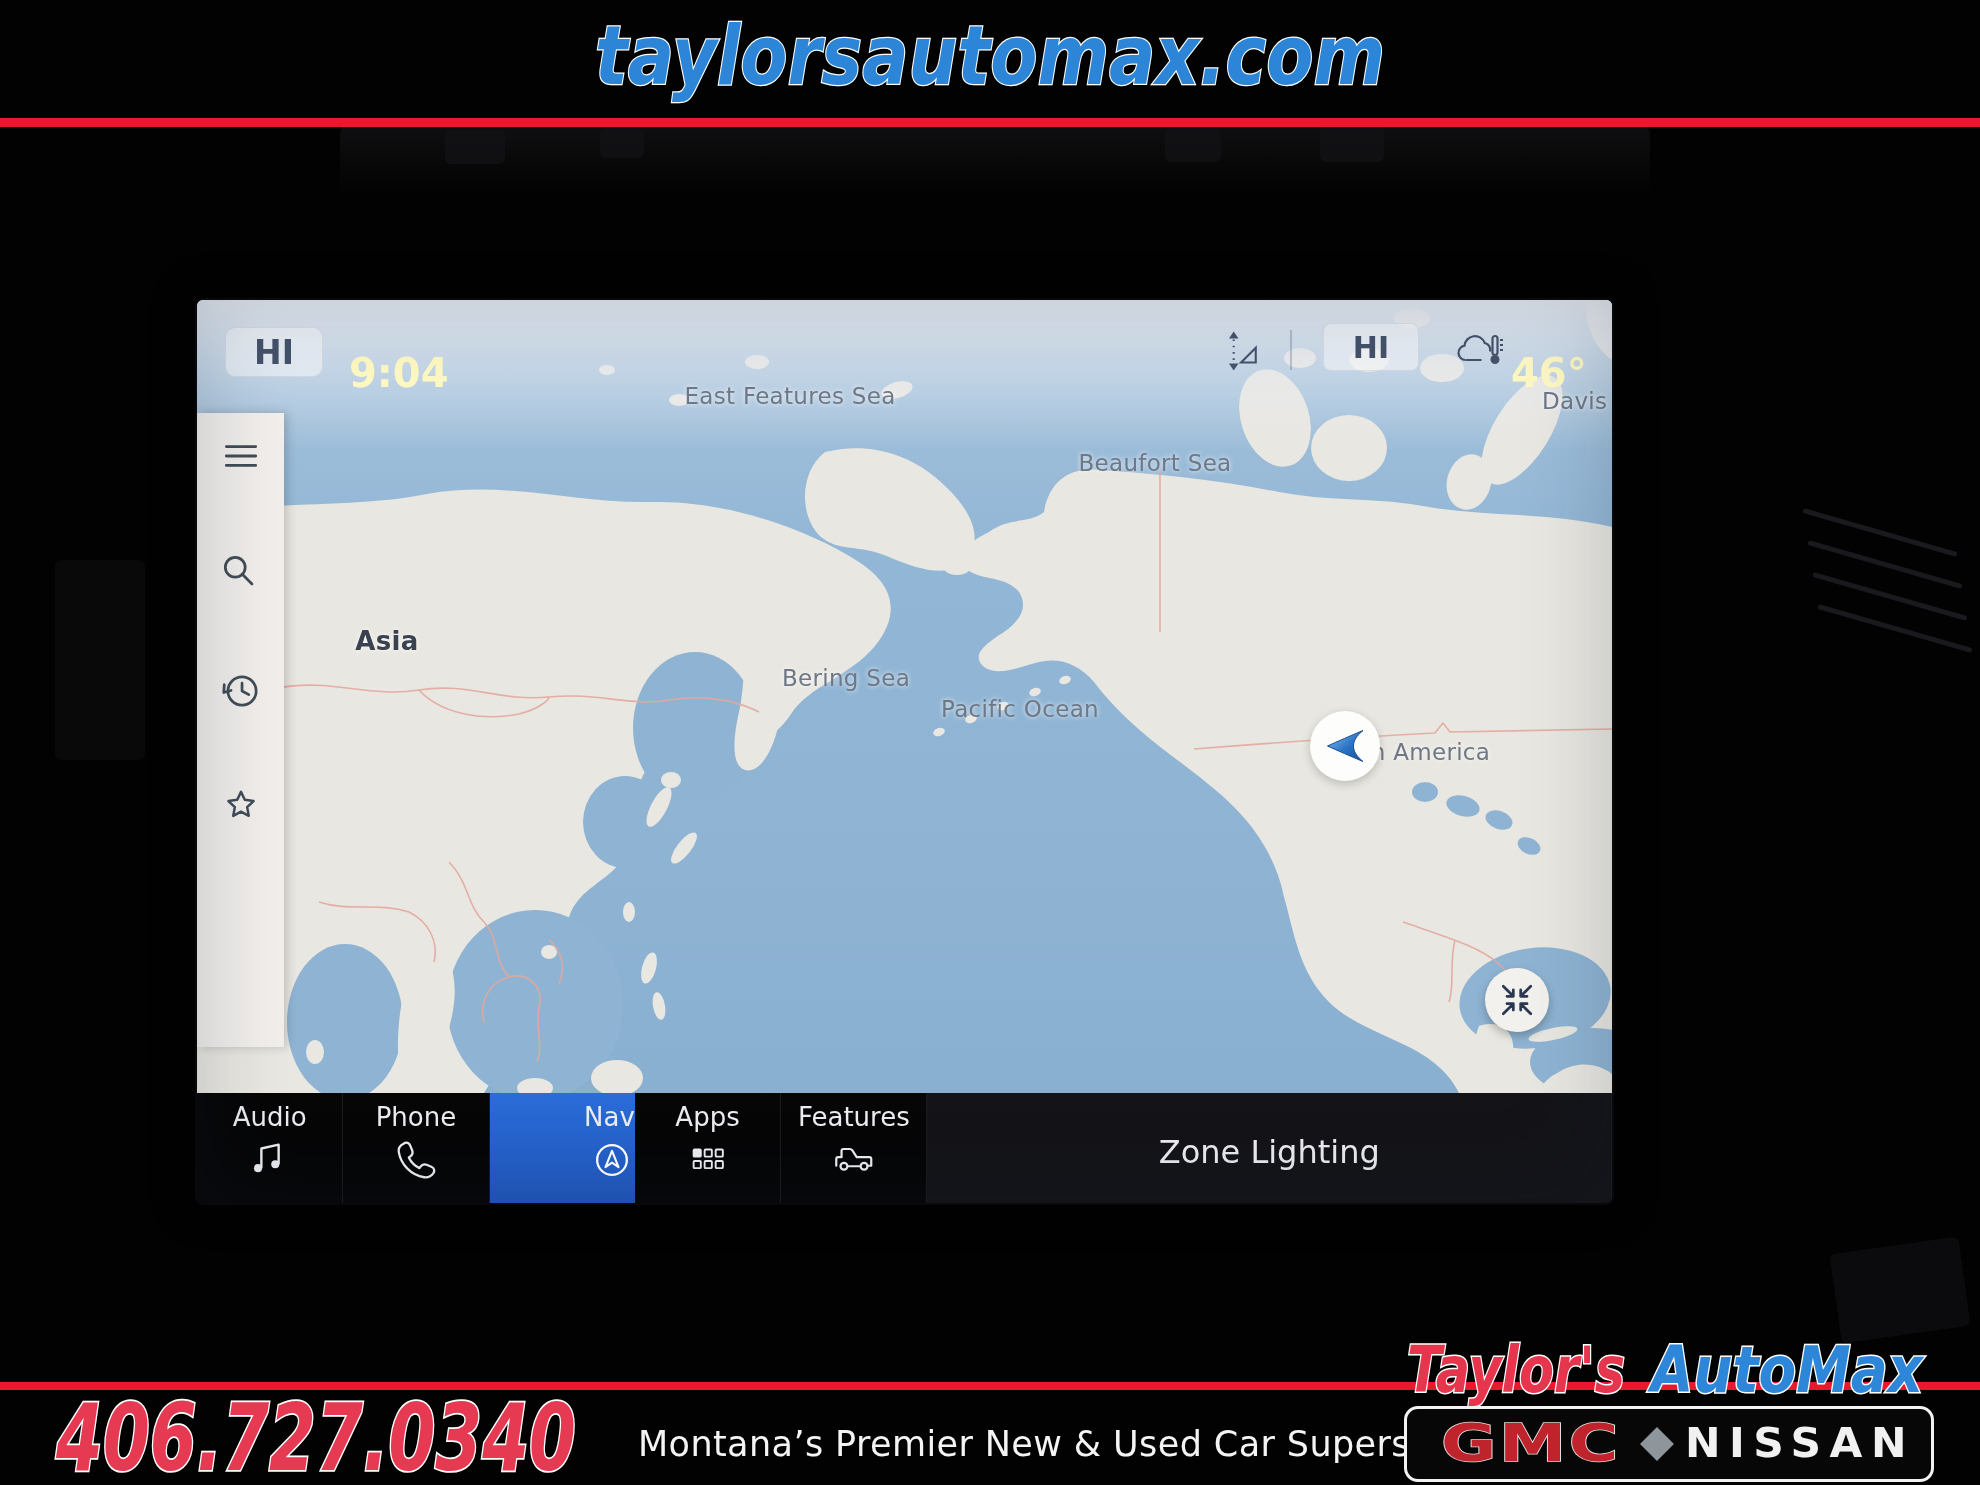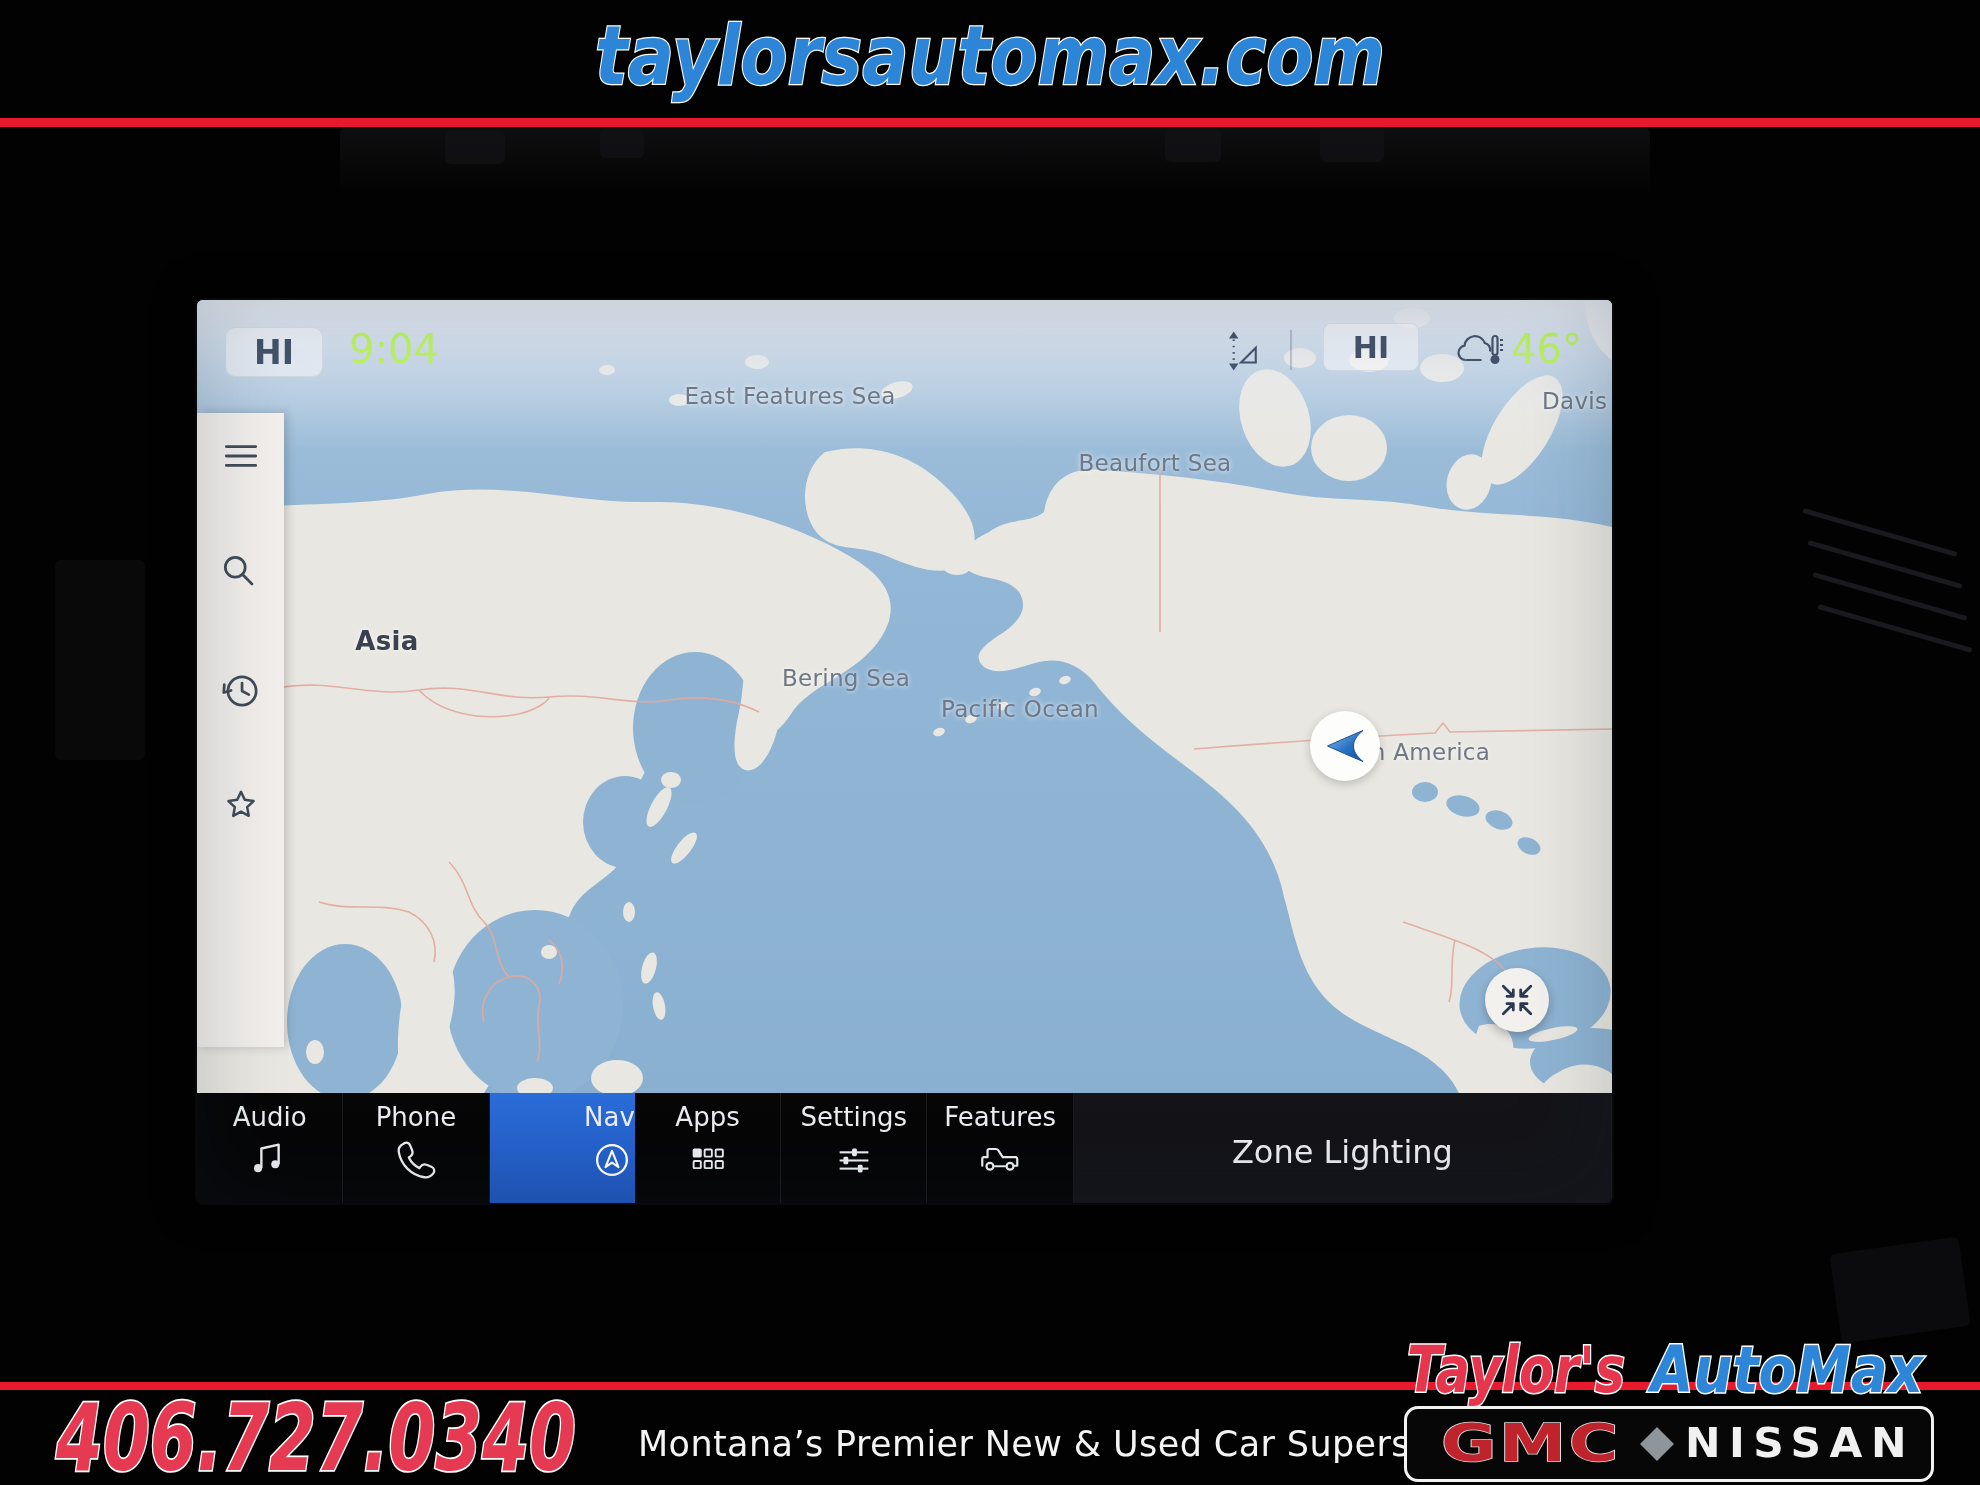--- a/index.html
+++ b/index.html
@@ -19,21 +19,21 @@
   .vignette{position:absolute;inset:0;z-index:9;pointer-events:none;
         box-shadow:inset 0 0 90px rgba(20,30,50,.22);}
   .map-label{position:absolute;z-index:2;color:#6e7886;font-size:23px;letter-spacing:.3px;
         white-space:nowrap;text-shadow:0 0 5px rgba(255,255,255,.85);}
   .map-label.center{transform:translate(-50%,-50%);}
   .map-label.continent{color:#3a4250;font-weight:600;font-size:26px;}
   
   .chip{position:absolute;z-index:4;background:rgba(250,250,252,.55);border:1px solid rgba(130,140,160,.18);
         border-radius:10px;display:flex;align-items:center;justify-content:center;
         color:#45526b;font-weight:600;}
-  .statustext{position:absolute;z-index:4;color:#bef264;font-weight:400;white-space:nowrap;}
+  .statustext{position:absolute;z-index:4;color:#fef9c3;font-weight:700;white-space:nowrap;margin-top:24px;}
   .status-icon{position:absolute;z-index:4;}
   .status-div{position:absolute;z-index:4;width:2px;background:rgba(90,100,125,.3);}
   
   #sidebar{position:absolute;left:0;top:113px;width:87px;height:634px;background:#f1eeeb;z-index:5;
         box-shadow:3px 0 10px rgba(0,0,0,.18);}
   .side-btn{position:absolute;left:21px;width:46px;height:46px;cursor:pointer;}
   
   #reset-btn{position:absolute;left:466px;top:672px;width:428px;height:70px;border-radius:35px;z-index:5;
         background:linear-gradient(180deg,#21478d,#1a3a77);display:flex;align-items:center;justify-content:center;
         gap:18px;color:#fff;font-size:31px;font-weight:600;letter-spacing:.5px;
@@ -278,35 +278,20 @@
             <rect x="9" y="13" width="7.5" height="7.5" rx="1" fill="#eceef2"></rect>
             <rect x="20.5" y="13" width="7.5" height="7.5" rx="1"></rect>
             <rect x="32" y="13" width="7.5" height="7.5" rx="1"></rect>
             <rect x="9" y="25" width="7.5" height="7.5" rx="1"></rect>
             <rect x="20.5" y="25" width="7.5" height="7.5" rx="1"></rect>
             <rect x="32" y="25" width="7.5" height="7.5" rx="1"></rect>
           </g>
         </svg>
       </div>
       <div class="tab">
-        <span class="tlabel">Settings</span>
-        <svg width="46" height="46" viewBox="0 0 48 48">
-          <g stroke="#eceef2" stroke-width="2.2" fill="none">
-            <path d="M9 16 H39"></path>
-              <path d="M9 24.5 H39"></path>
-              <path d="M9 33 H39"></path>
-          </g>
-          <g fill="#eceef2">
-            <rect x="22" y="12" width="5" height="8" rx="1.5"></rect>
-            <rect x="13" y="20.5" width="5" height="8" rx="1.5"></rect>
-            <rect x="28" y="29" width="5" height="8" rx="1.5"></rect>
-          </g>
-        </svg>
-      </div>
-      <div class="tab">
         <span class="tlabel">Features</span>
         <svg width="46" height="46" viewBox="0 0 48 48">
           <g stroke="#eceef2" stroke-width="2.3" fill="none" stroke-linecap="round" stroke-linejoin="round">
             <path d="M5.5 30 V23 q0 -2 2 -2 h3.5 v-6.5 q0 -2 2 -2 h6.5 q1.8 0 2.8 1.5 l4.5 7 h13.2 q2 0 2 2 v7 h-4"></path>
             <path d="M17.5 30.5 H30.5"></path>
             <circle cx="13.5" cy="30.5" r="3.6"></circle>
               <circle cx="34.5" cy="30.5" r="3.6"></circle>
           </g>
         </svg>
       </div>

